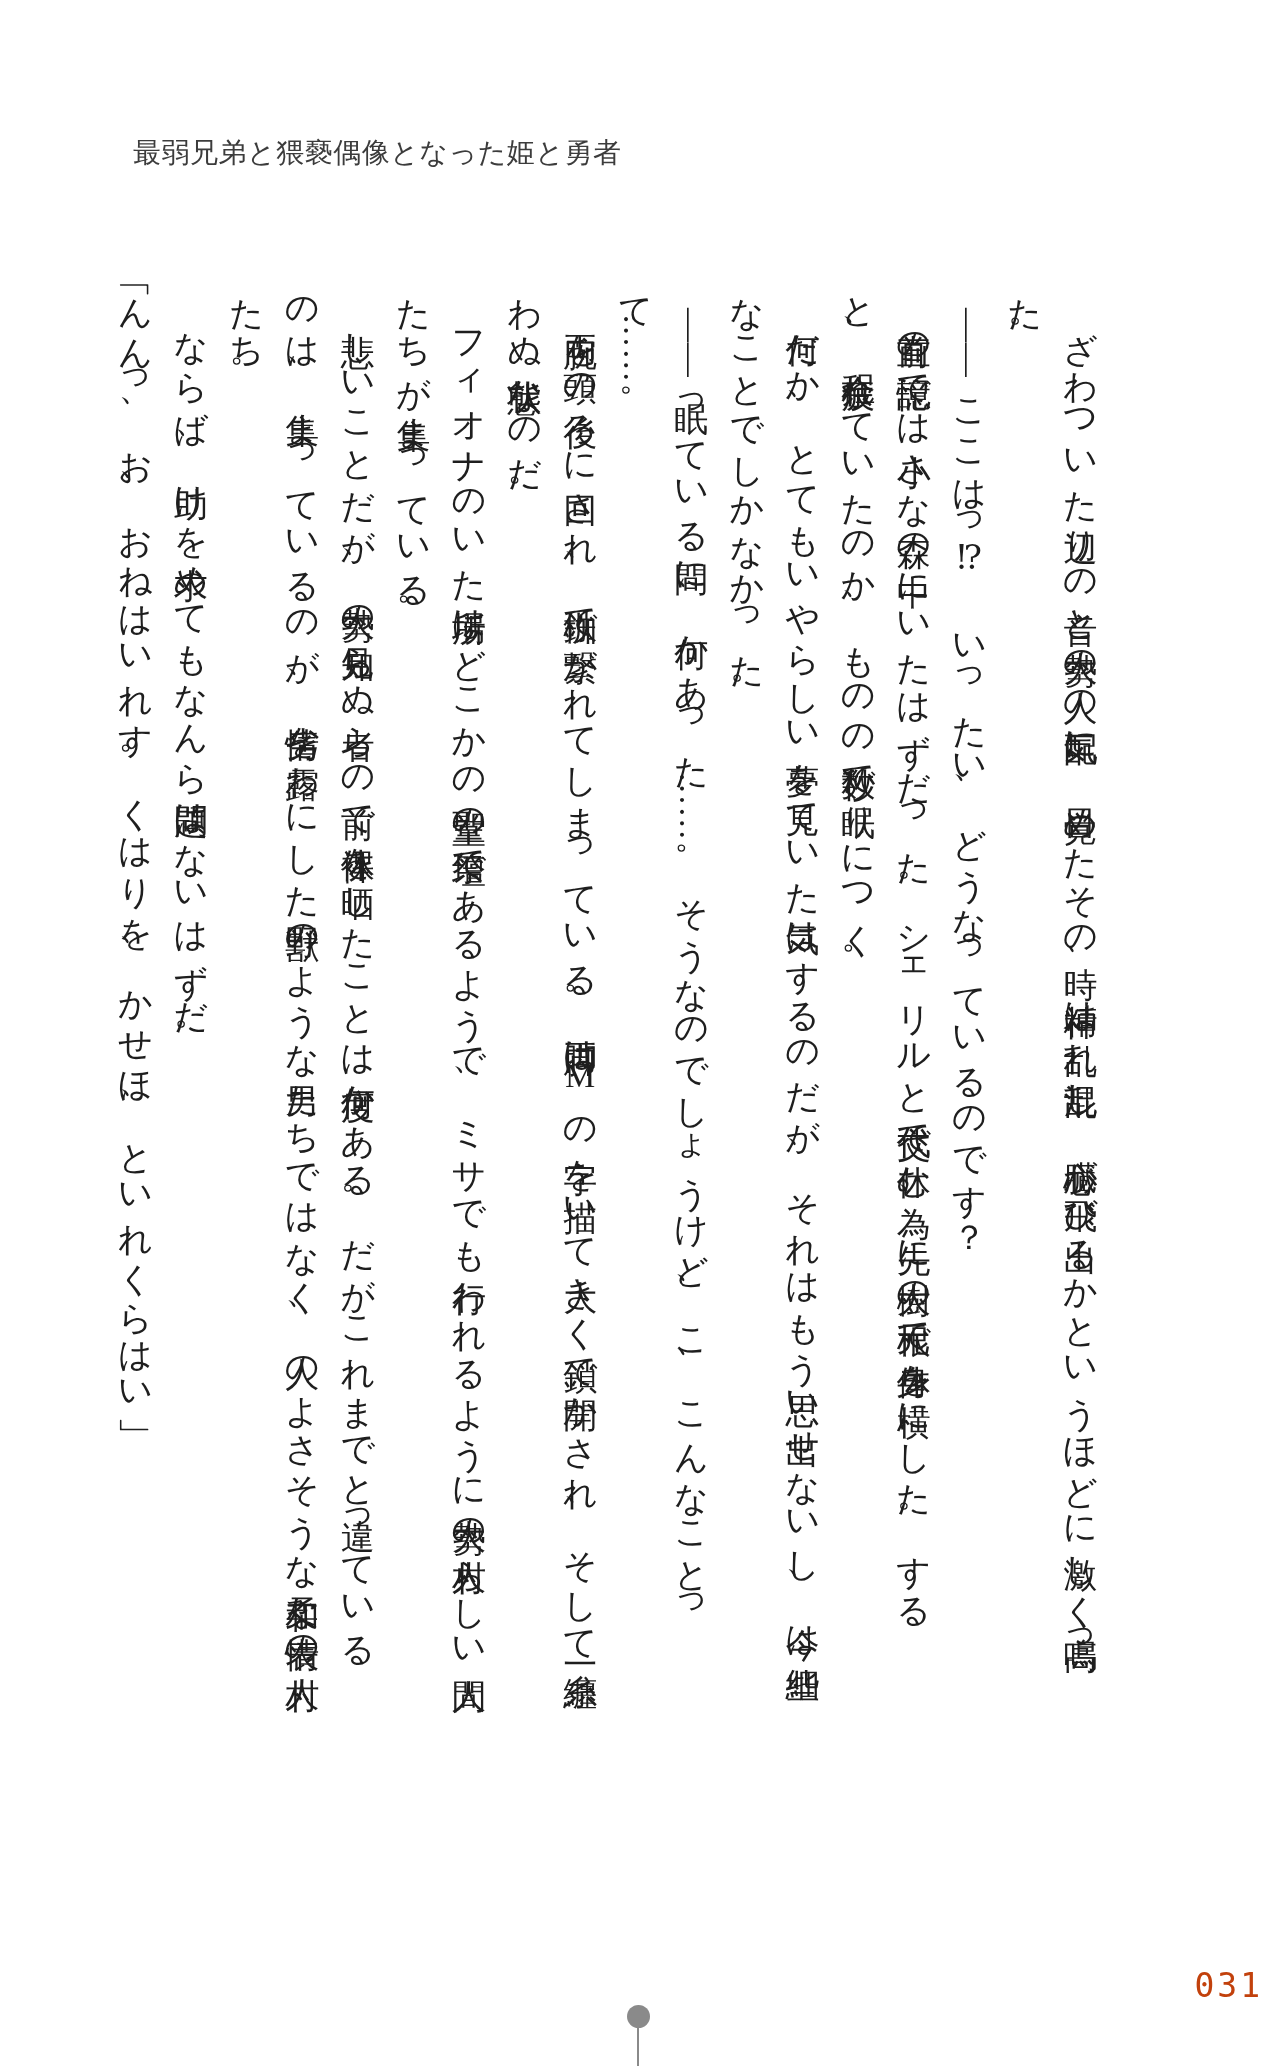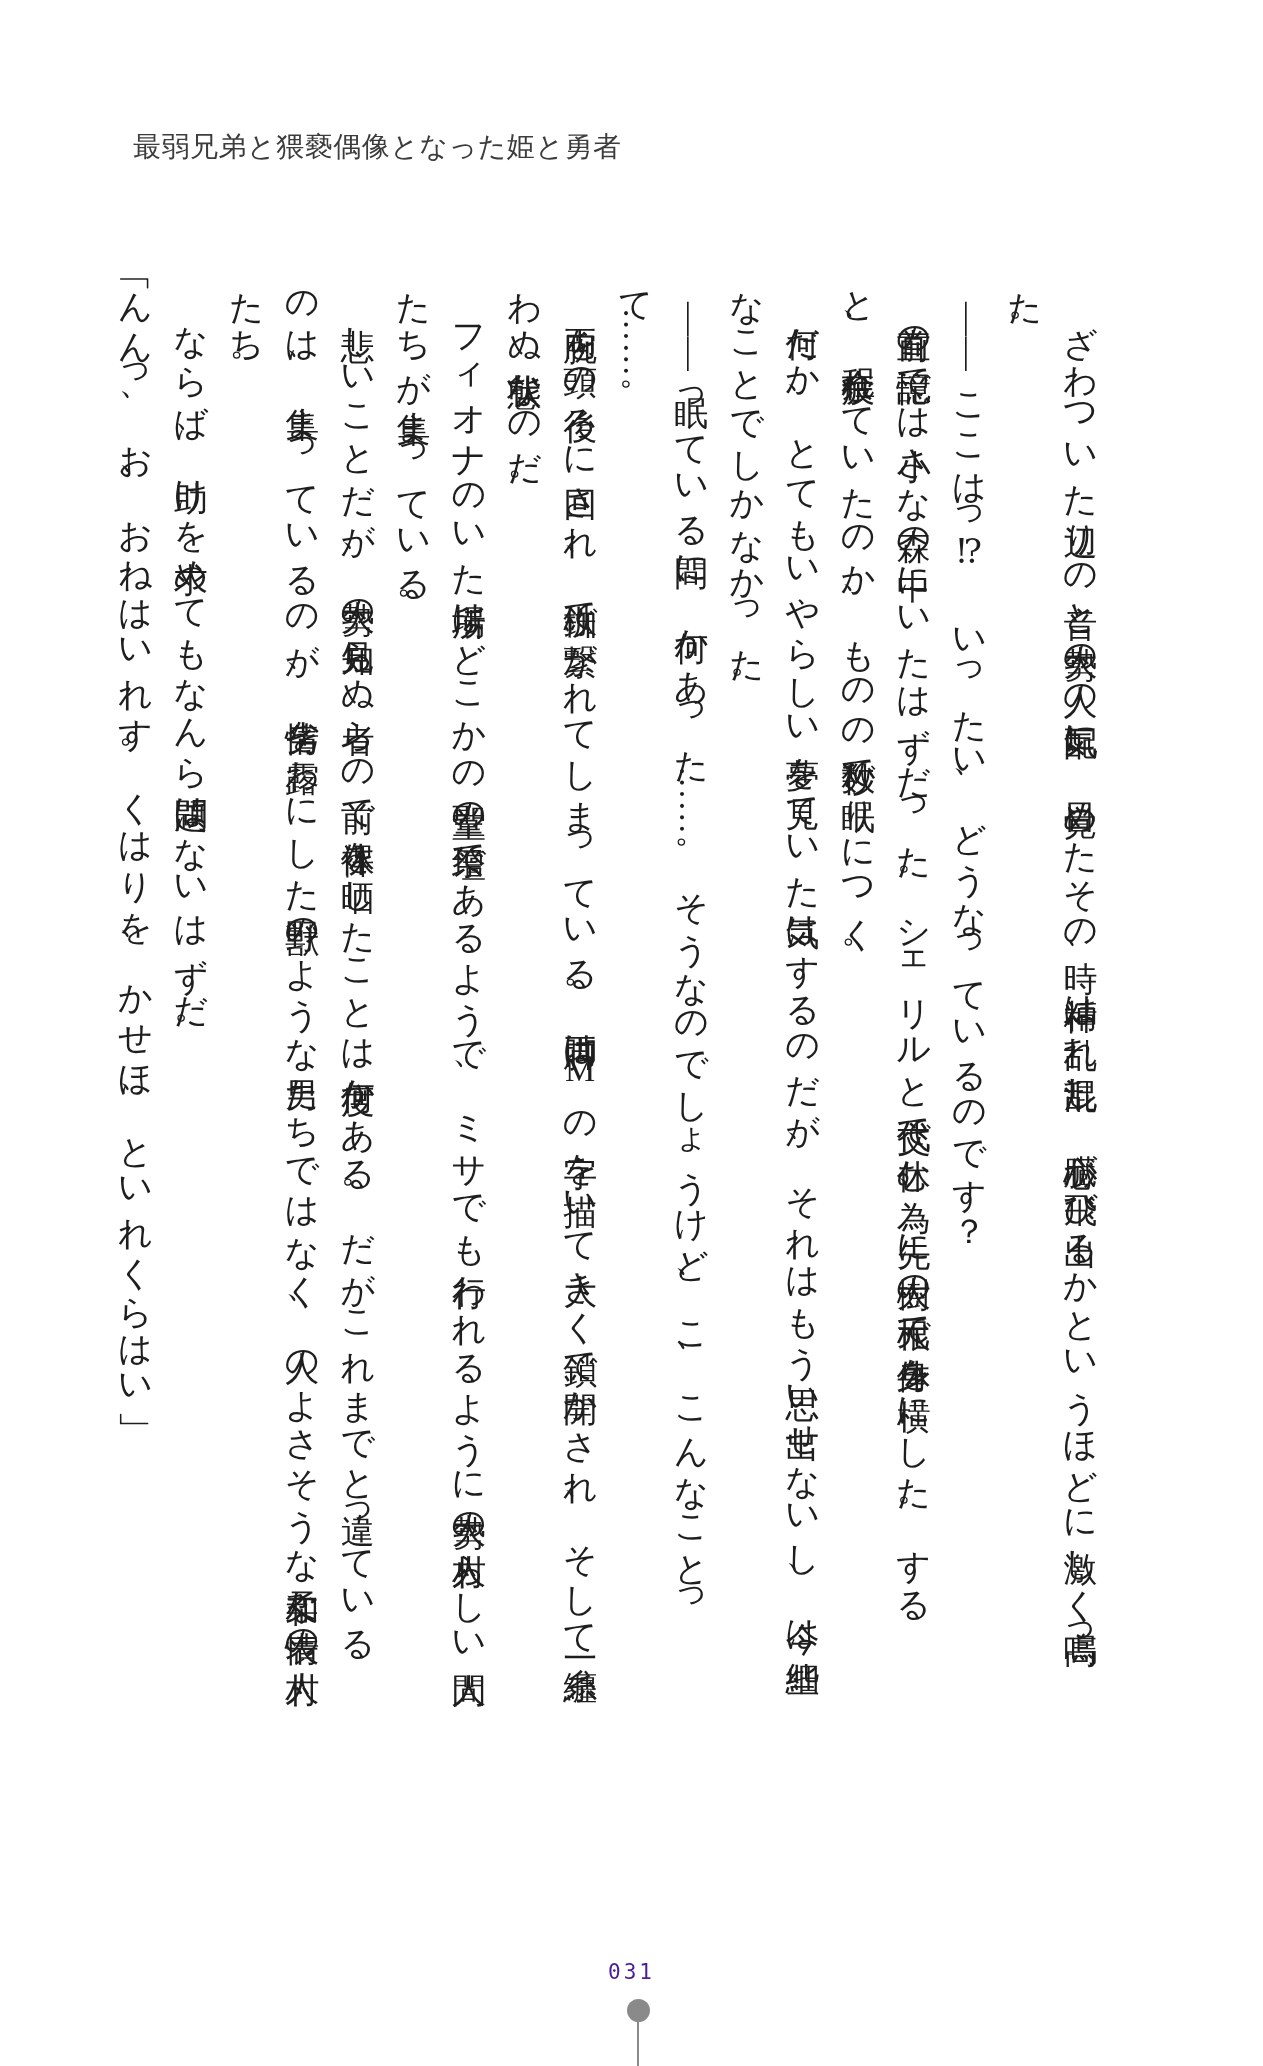--- a/index.html
+++ b/index.html
@@ -4,21 +4,21 @@
 <style>
   html, body { margin: 0; padding: 0; }
   body {
     width: 1263px; height: 2066px;
     background: #ffffff;
     font-family: "Liberation Serif", "DejaVu Serif", serif;
     position: relative;
     overflow: hidden;
   }
   .page {
-    position: absolute; inset: 0;
+    position: absolute; inset: 0; margin-top: 6px;
   }
   .running-title {
     position: absolute;
     left: 133px; top: 128px;
     font-size: 28px;
     color: #3c3c3c;
     letter-spacing: 0.5px;
     white-space: nowrap;
   }
   .vtext {
@@ -39,25 +39,25 @@
     text-indent: 1em;
   }
   .vtext p.dialogue {
     text-indent: 0;
   }
   .upright { text-orientation: upright; }
   .page-number {
     position: absolute;
     left: 0; right: 0;
     top: 1960px;
-    text-align: center;
+    text-align: right;
     font-family: "DejaVu Sans Mono", "Liberation Mono", monospace;
-    font-size: 21px;
+    font-size: 33px;
     letter-spacing: 3px;
-    color: #4c1d95;
+    color: #c2410c;
   }
   .footer-dot {
     position: absolute;
     left: 627px; top: 1999px;
     width: 23px; height: 23px;
     border-radius: 50%;
     background: #8a8a8a;
   }
   .footer-line {
     position: absolute;

